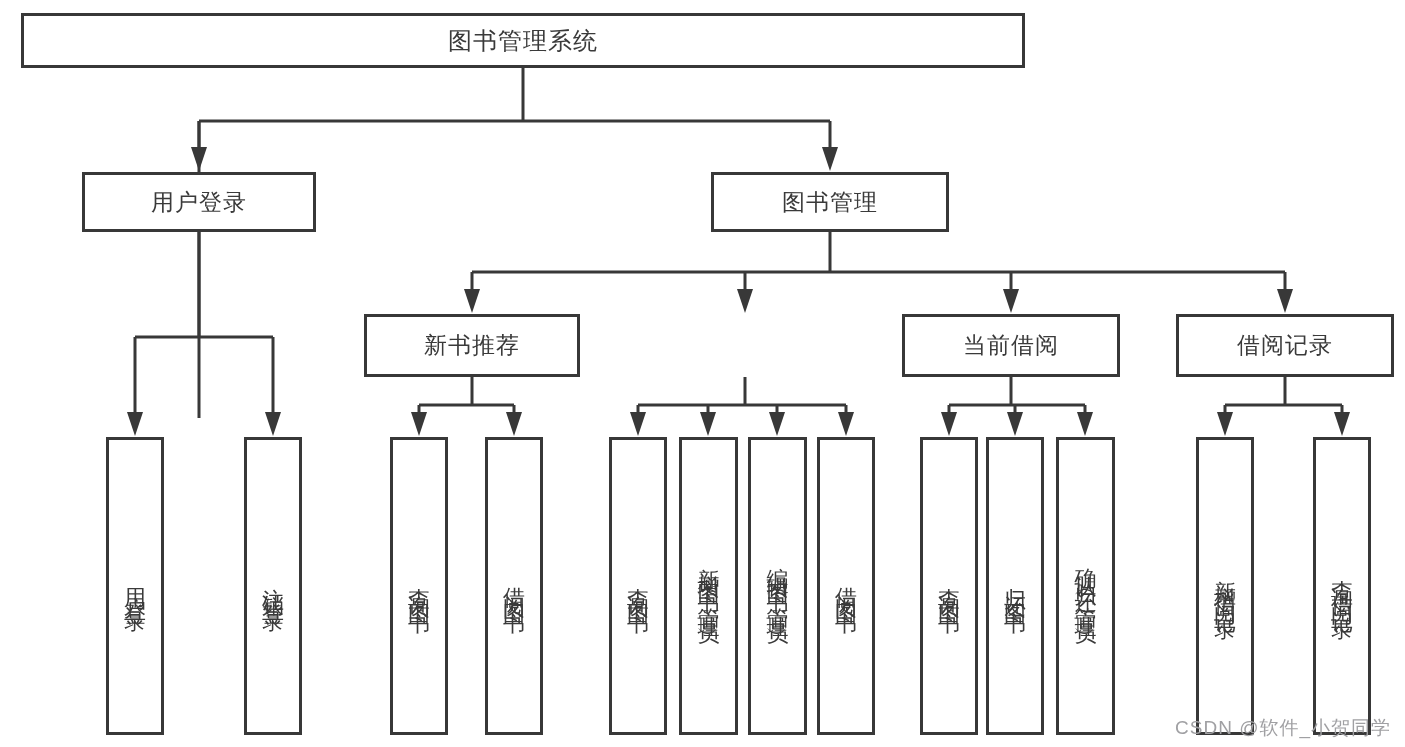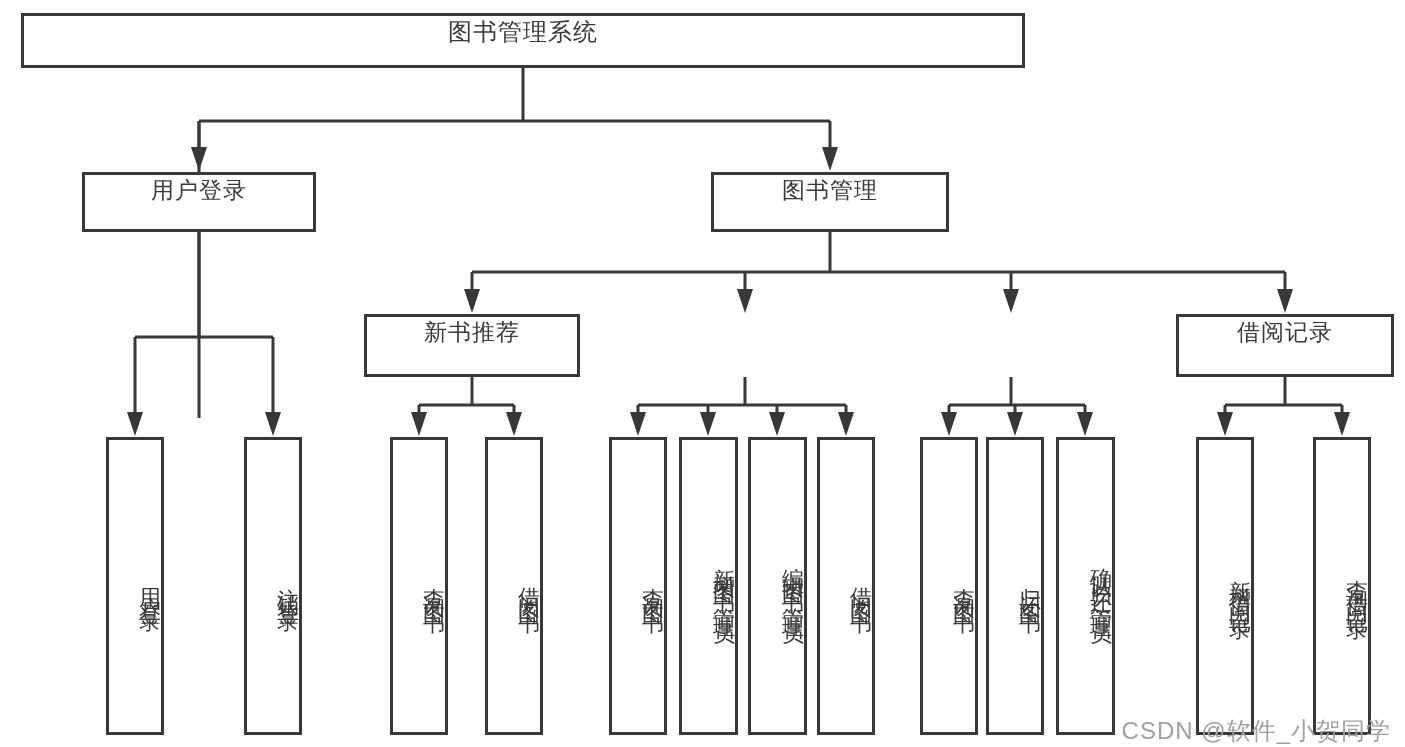--- a/index.html
+++ b/index.html
@@ -27,40 +27,40 @@
     left: 0; top: 0;
     width: 1405px; height: 747px;
     color: var(--line);
     z-index: 1;
   }
   .node {
     position: absolute;
     background: #ffffff;
     border: 3px solid var(--line);
     display: flex;
-    align-items: flex-start;
+    align-items: center;
     justify-content: center;
     z-index: 2;
     color: var(--text);
   }
   .hnode { font-size: 23px; letter-spacing: 1px; }
   .root  { font-size: 24px; }
   .vnode {
     writing-mode: vertical-rl;
     text-orientation: mixed;
     font-size: 22px;
     letter-spacing: 8px;
     line-height: 1;
   }
   .vnode span { display: block; }
   .watermark {
     position: absolute;
     top: 715px;
     right: 14px;
-    font-size: 24px;
+    font-size: 19px;
     letter-spacing: 1px;
     color: var(--watermark);
     z-index: 3;
     white-space: nowrap;
   }
 </style>
 </head>
 <body>
 
 <div class="canvas">
@@ -110,20 +110,23 @@
   <div class="node hnode" style="left:82px; top:172px; width:234px; height:60px;">
     <span>用户登录</span>
   </div>
   <div class="node hnode" style="left:711px; top:172px; width:238px; height:60px;">
     <span>图书管理</span>
   </div>
 
   <div class="node hnode" style="left:364px; top:314px; width:216px; height:63px;">
     <span>新书推荐</span>
   </div>
+  <div class="node hnode" style="left:902px; top:314px; width:218px; height:63px;">
+    <span>当前借阅</span>
+  </div>
   <div class="node hnode" style="left:1176px; top:314px; width:218px; height:63px;">
     <span>借阅记录</span>
   </div>
 
   <div class="node vnode" style="left:106px; top:437px; width:58px; height:298px;">
     <span>用户登录</span>
   </div>
   <div class="node vnode" style="left:244px; top:437px; width:58px; height:298px;">
     <span>注销登录</span>
   </div>

